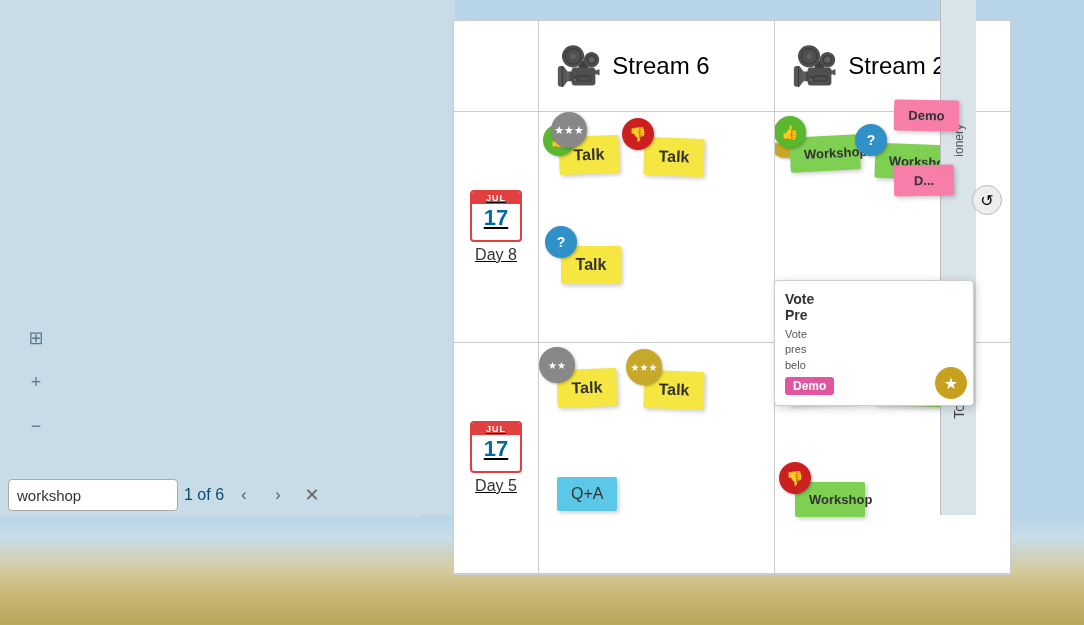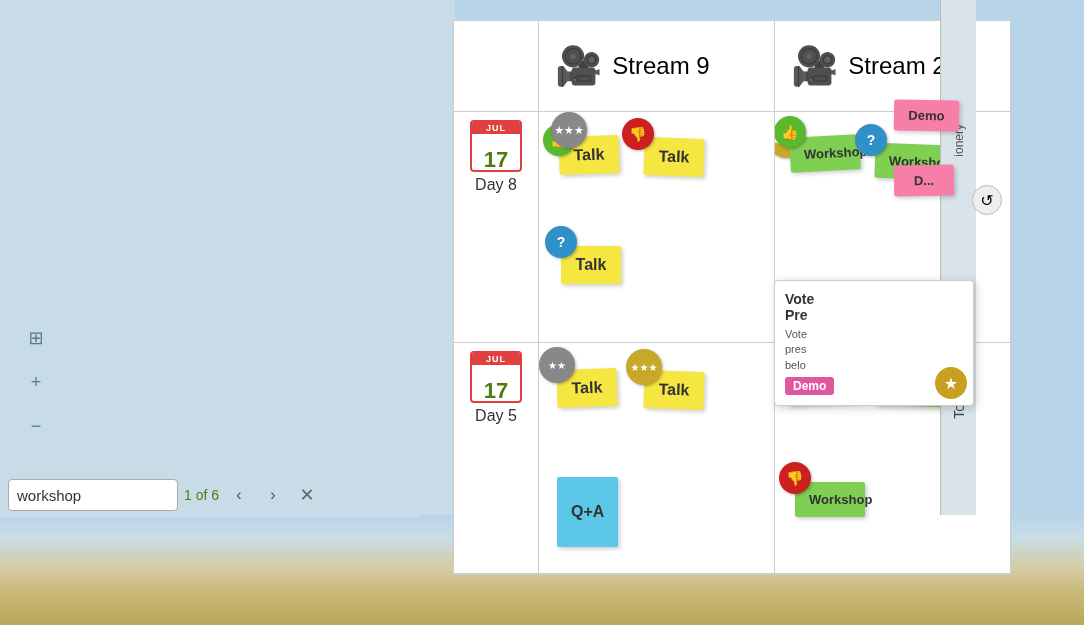--- a/index.html
+++ b/index.html
@@ -86,22 +86,22 @@
       border: 1px solid #aaa;
       border-radius: 4px;
       padding: 0 8px;
       font-size: 15px;
       background: white;
       color: #333;
       outline: none;
     }
 
     .search-counter {
-      font-size: 14px;
-      color: #4d7c0f;
+      font-size: 16px;
+      color: #0c4a6e;
       white-space: nowrap;
     }
 
     .nav-btn {
       width: 28px;
       height: 28px;
       background: none;
       border: none;
       cursor: pointer;
       font-size: 16px;
@@ -159,23 +159,22 @@
       font-size: 9px;
       font-weight: bold;
       text-align: center;
       padding: 1px 0;
       letter-spacing: 1px;
     }
 
     .calendar-num {
       font-size: 22px;
       font-weight: bold;
-      color: #4d7c0f;
+      color: #0369a1;
       line-height: 1.3;
-      margin-top: 12px;
     }
 
     .day-text {
       font-size: 16px;
       color: #333;
       font-weight: 400;
     }
 
     
     .sticky {
@@ -366,22 +365,24 @@
       display: flex;
       border-bottom: 1px solid #ccc;
     }
 
     .day-col {
       width: 85px;
       min-width: 85px;
       border-right: 1px solid #ccc;
       background: white;
       display: flex;
+      align-items: center;
       justify-content: center;
       padding: 8px;
+      text-decoration: underline;
     }
 
     .stream-col {
       flex: 1;
       border-right: 1px solid #ccc;
       background: white;
       position: relative;
       height: 230px;
       overflow: hidden;
     }
@@ -423,21 +424,21 @@
     <button class="nav-btn">›</button>
     <button class="close-btn">✕</button>
   </div>
 
   <div class="grid-wrapper">
 
     <div class="header-row">
       <div class="day-header-space"></div>
       <div class="stream-header-cell">
         <span class="stream-icon">🎥</span>
-        <span class="stream-label">Stream 9</span>
+        <span class="stream-label">Stream 6</span>
       </div>
       <div class="stream-header-cell">
         <span class="stream-icon">🎥</span>
         <span class="stream-label">Stream 2</span>
       </div>
     </div>
 
     <div class="grid-body-row">
       <div class="day-col">
         <div class="day-label">
@@ -515,21 +516,21 @@
 
         <div style="position:absolute; top:14px; left:105px;">
           <div style="position:relative; display:inline-block;">
             <div class="sticky sticky-yellow" style="transform:rotate(2deg); padding: 10px 14px; font-size:16px;">Talk</div>
             <div class="stars-badge" style="position:absolute; bottom:-14px; left:50%; transform:translateX(-50%); font-size:10px;">★★★</div>
           </div>
         </div>
 
         <div style="position:absolute; top:120px; left:18px;">
           <div style="position:relative; display:inline-block;">
-            <div class="sticky sticky-blue" style="padding: 26px 14px; font-size:16px; font-weight:bold;">Q+A</div>
+            <div class="sticky sticky-blue" style="padding: 8px 14px; font-size:16px; font-weight:normal;">Q+A</div>
           </div>
         </div>
       </div>
 
       <div class="stream-col">
 
         <div style="position:absolute; top:12px; left:12px;">
           <div style="position:relative; display:inline-block;">
             <div class="badge badge-green" style="position:absolute; top:-12px; left:50%; transform:translateX(-50%);">👍</div>
             <div class="sticky sticky-green" style="transform:rotate(-3deg); padding: 10px 14px; font-size:13px; width:70px;">Workshop</div>

